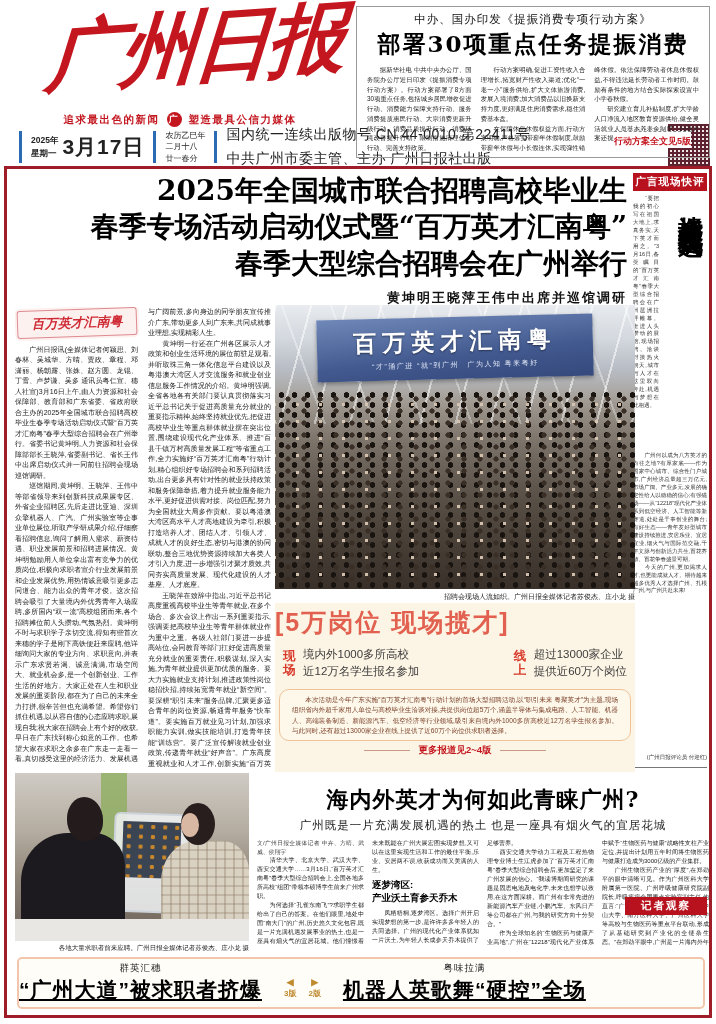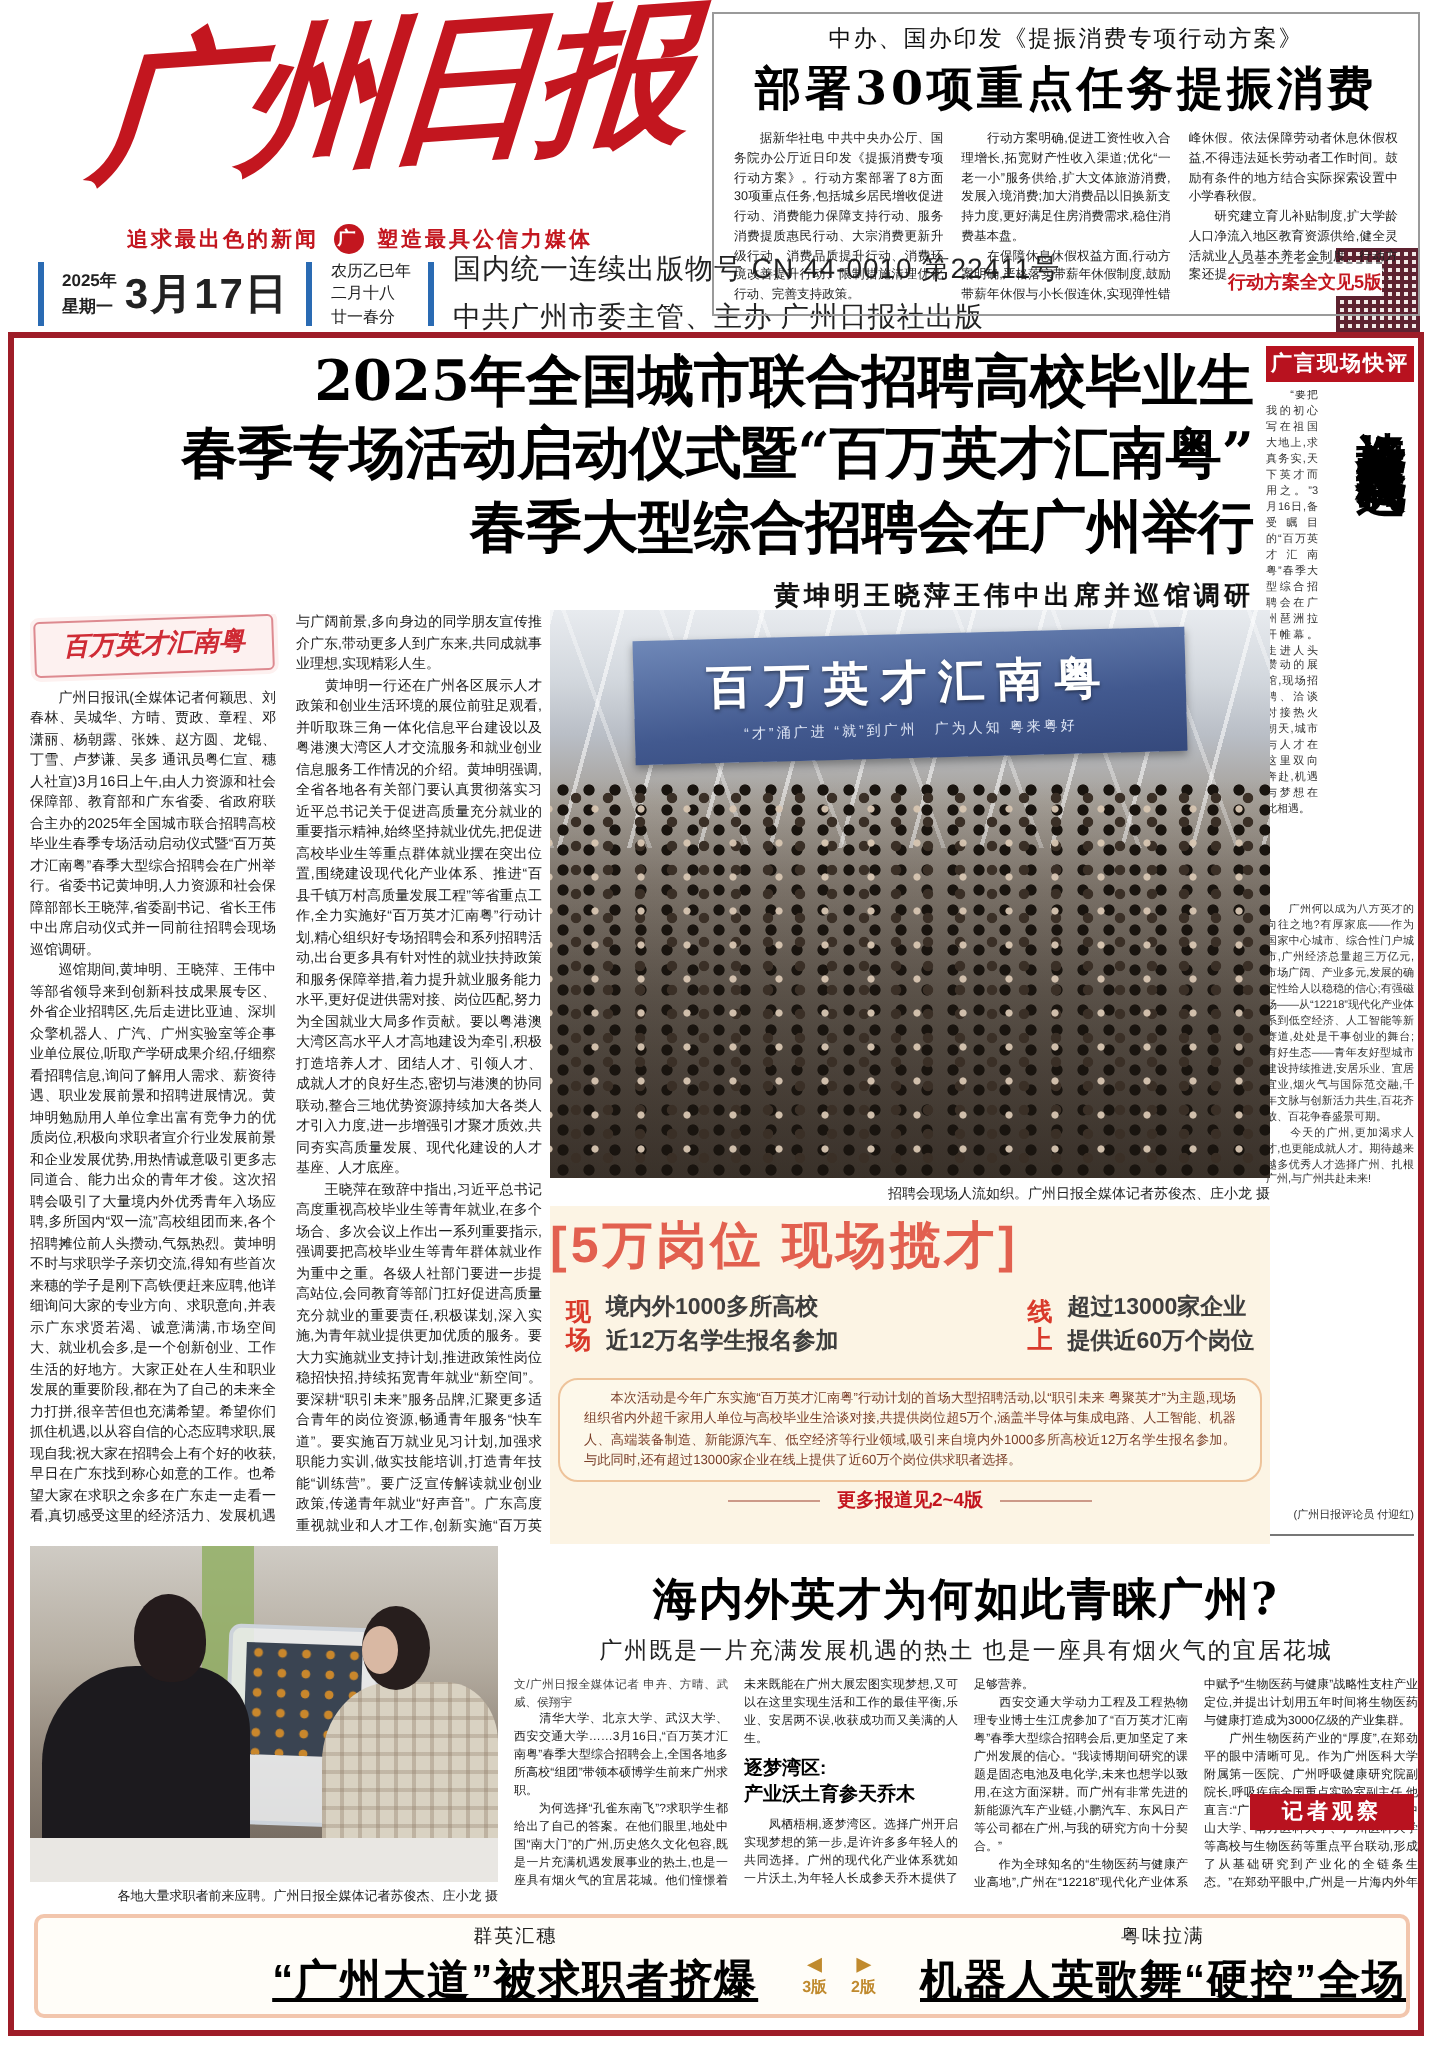--- a/index.html
+++ b/index.html
@@ -68,21 +68,21 @@
     justify-content:center;align-items:center;box-shadow:0 2px 4px rgba(0,0,0,.35);}
   .banner-t{color:#fff;font-family:"DejaVu Serif",serif;font-weight:bold;font-size:23px;letter-spacing:6px;text-shadow:0 1px 2px rgba(0,0,0,.45);}
   .banner-s{color:#dfe6f5;font-size:7px;letter-spacing:1.5px;margin-top:3px;}
   .caption1{left:268px;top:423px;width:360px;text-align:right;font-size:7px;color:#222;}
   
   .hl{left:268px;top:434px;width:360px;height:169px;background:#fcf4e4;}
   .hl-head{color:#e2604f;font-weight:bold;font-size:25px;letter-spacing:2px;padding-top:3px;}
   .hl-stats{display:flex;justify-content:space-between;padding:0 8px;margin-top:7px;}
   .stat{display:flex;gap:6px;align-items:center;}
   .stat-label{color:#d93a2b;font-weight:bold;font-size:12.5px;width:14px;line-height:1.15;word-break:break-all;}
-  .stat-lines{font-size:11.5px;font-weight:bold;color:#3d3d3d;line-height:1.5;}
+  .stat-lines{font-size:11.5px;font-weight:normal;color:#3d3d3d;line-height:1.5;}
   .hl-box{margin:8px 4px 0;border:1.5px solid #eec39a;background:#fdf8ea;border-radius:10px;padding:5px 12px 3px;
     font-size:6.6px;line-height:1.6;color:#7a3e28;text-align:justify;}
   .hl-more{display:flex;justify-content:center;align-items:center;gap:8px;color:#c3161f;font-weight:bold;font-size:9.5px;margin-top:3px;}
   .hl-more::before,.hl-more::after{content:"";width:46px;height:1px;background:#c98;}
   
   .photo2{left:8px;top:604px;width:234px;height:168px;overflow:hidden;
     background:linear-gradient(180deg,#cfcbc4 0%,#b4aca0 35%,#8e8377 65%,#6a6057 100%);}
   .bp-banner{position:absolute;left:86px;top:0;width:26px;height:82px;background:rgba(143,174,95,.8);}
   .bp-sign{position:absolute;left:98px;top:40px;width:72px;height:96px;background:rgba(240,242,245,.85);
     border:2px solid #cdd3da;border-radius:6px;transform:rotate(2deg);}
@@ -102,21 +102,21 @@
   .t-head{text-align:center;font-family:"DejaVu Serif",serif;font-weight:bold;font-size:22px;color:#000;letter-spacing:1px;}
   .t-subtitle{text-align:center;font-size:11.5px;color:#222;margin-top:3px;letter-spacing:1px;}
   .t-body{margin-top:6px;column-count:4;column-gap:8px;font-size:6px;line-height:1.5;text-align:justify;color:#1a1a1a;height:110px;overflow:hidden;}
   .t-body p{margin:0;white-space:pre-line;}
   .t-byline{color:#444;margin-bottom:3px;font-size:5.8px;}
   .t-subhead{font-weight:bold;font-size:9.5px;line-height:1.35;margin:4px 0;color:#000;}
   .observer{position:absolute;right:2px;top:112px;background:#b8121f;color:#fff;font-weight:bold;font-size:10.5px;
     padding:2px 16px;letter-spacing:2px;}
   
   .teasers{left:10px;top:788px;width:688px;height:52px;border:2px solid #f2c6ad;background:#fffdf8;border-radius:5px;
-    display:flex;align-items:center;justify-content:flex-end;gap:22px;box-sizing:border-box;}
+    display:flex;align-items:center;justify-content:flex-start;gap:22px;box-sizing:border-box;}
   .tg{text-align:center;}
   .tg-kicker{font-size:9.5px;color:#222;letter-spacing:1px;}
   .tg-title{font-size:21px;font-weight:bold;color:#000;letter-spacing:1px;margin-top:1px;text-decoration:underline;}
   .t-pages{display:flex;gap:12px;align-items:flex-start;padding-top:10px;}
   .t-page{text-align:center;color:#c08a2e;font-size:8px;font-weight:bold;line-height:1.3;}
   .t-arrow{display:block;font-size:9px;color:#c08a2e;}
 </style>
 </head>
 <body>
 

